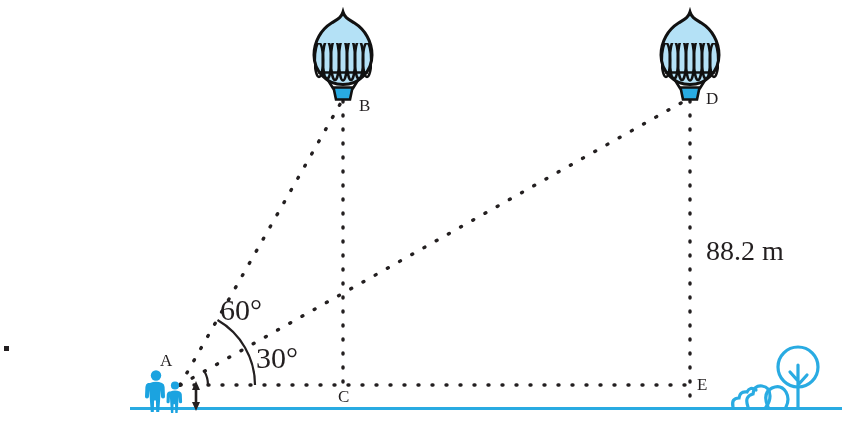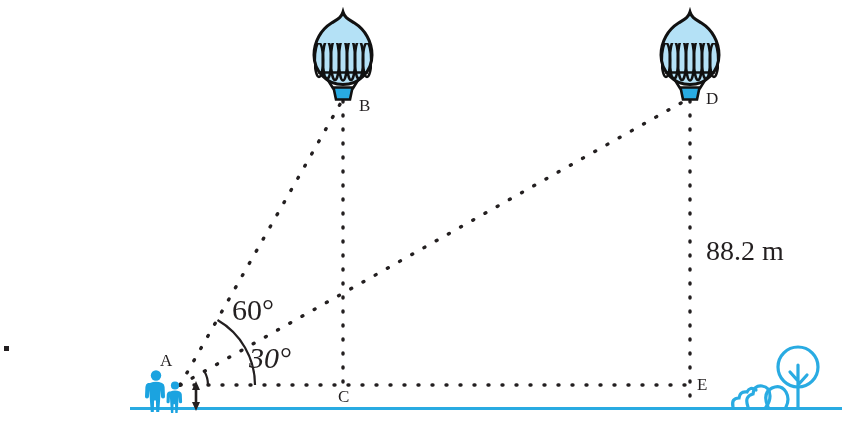--- a/index.html
+++ b/index.html
@@ -168,19 +168,19 @@
   <div class="lbl lbl-pt" style="left:160px; top:351px;">A</div>
 
   <div class="lbl lbl-pt" style="left:359px; top:96px;">B</div>
 
   <div class="lbl lbl-pt" style="left:338px; top:387px;">C</div>
 
   <div class="lbl lbl-pt" style="left:706px; top:89px;">D</div>
 
   <div class="lbl lbl-pt" style="left:697px; top:375px;">E</div>
 
-  <div class="lbl lbl-ang" style="left:232px; top:293px;">60°</div>
+  <div class="lbl lbl-ang" style="left:220px; top:293px;">60°</div>
 
-  <div class="lbl lbl-ang" style="left:249px; top:341px;font-style:italic;">30°</div>
+  <div class="lbl lbl-ang" style="left:256px; top:341px;">30°</div>
 
   <div class="lbl lbl-dim" style="left:706px; top:235px;">88.2 m</div>
 
 </div>
 
 </body></html>

